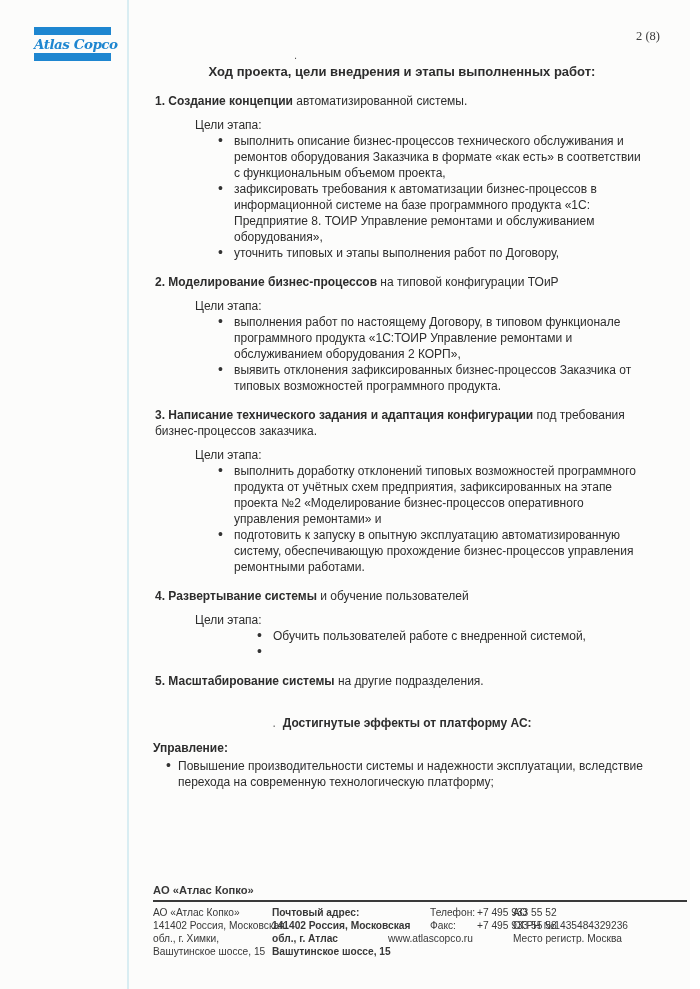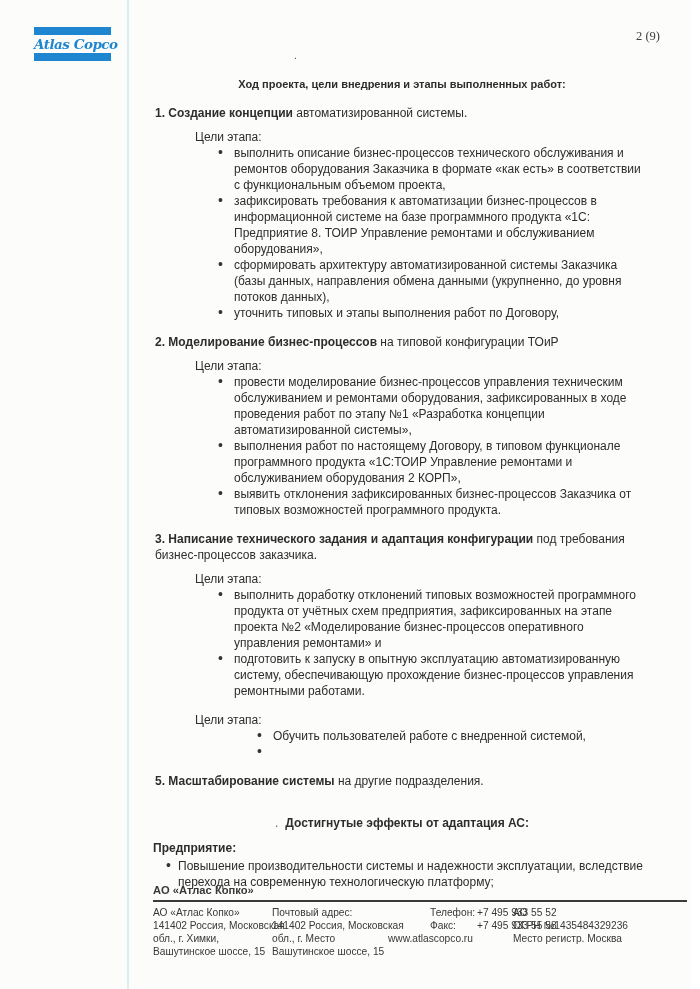--- a/index.html
+++ b/index.html
@@ -27,21 +27,21 @@
     color:var(--logo-blue);letter-spacing:-0.5px;margin:1px 0 1px 0;white-space:nowrap;
   }
   .page-number{
     position:absolute;top:28px;right:30px;
     font-family:"Liberation Serif",serif;font-size:12.5px;color:#3c3c3c;
   }
   .speck{position:absolute;font-size:11px;color:#555;line-height:6px;}
   .speck-title{left:294px;top:52px;}
   
   .content{position:absolute;left:155px;top:64px;width:494px;}
-  .doc-title{font-size:11px;font-weight:bold;text-align:center;margin:12px;line-height:16px;}
+  .doc-title{font-size:13px;font-weight:bold;text-align:center;margin:0;line-height:16px;}
   .sec{margin-top:13px;}
   .sec-h{margin:0;line-height:16px;}
   .b{font-weight:bold;}
   .goals{margin:8px 0 0 40px;line-height:16px;}
   ul.bullets{margin:0;padding:0 0 0 79px;list-style:none;}
   ul.bullets li{position:relative;line-height:16px;min-height:16px;}
   ul.bullets li::before{content:"\2022";position:absolute;left:-16px;top:-1px;font-size:14px;color:#333;}
   ul.bullets.indent-more{padding-left:118px;}
   
   .effects{margin-top:26px;}
@@ -51,109 +51,108 @@
   ul.tech{margin:2px 0 0 0;padding:0 0 0 23px;list-style:none;}
   ul.tech li{position:relative;line-height:16px;}
   ul.tech li::before{content:"\2022";position:absolute;left:-12px;top:-1px;font-size:14px;color:#333;}
   
   .footer{position:absolute;left:153px;top:884px;width:534px;font-size:10.2px;line-height:13px;color:#383838;}
   .footer-title{font-weight:bold;font-size:11.2px;margin:0;line-height:13px;}
   .footer-rule{border:none;border-top:2.5px solid var(--footer-line);margin:3px 0 0 0;}
   .footer-cols{position:relative;margin-top:4px;height:56px;}
   .fcol{position:absolute;top:0;white-space:nowrap;}
   .fcol1{left:0;}
-  .fcol2{left:119px;}
+  .fcol2{left:119px;font-weight:bold;}
   .fcol3{left:235px;}
   .fcol4{left:360px;}
   .frow{display:flex;margin-left:42px;}
   .flab{width:47px;flex-shrink:0;}
 </style>
 </head>
 <body>
 
 <div class="page">
   <div class="scan-line"></div>
 
   <div class="logo">
     <div class="logo-bar"></div>
     <div class="logo-text">Atlas Copco</div>
     <div class="logo-bar"></div>
   </div>
 
-  <div class="page-number">2 (9)</div>
+  <div class="page-number">2 (8)</div>
   <div class="speck speck-title">.</div>
 
   <div class="content">
     <h1 class="doc-title">Ход проекта, цели внедрения и этапы выполненных работ:</h1>
 
     <section class="sec">
       <p class="sec-h"><span class="b">1. Создание концепции</span><span> автоматизированной системы.</span></p>
       <p class="goals">Цели этапа:</p>
       <ul class="bullets">
         <li>выполнить описание бизнес-процессов технического обслуживания и ремонтов оборудования Заказчика в формате «как есть» в соответствии с функциональным объемом проекта,</li>
         <li>зафиксировать требования к автоматизации бизнес-процессов в информационной системе на базе программного продукта «1С: Предприятие 8. ТОИР Управление ремонтами и обслуживанием оборудования»,</li>
-        <li>сформировать архитектуру автоматизированной системы Заказчика (базы данных, направления обмена данными (укрупненно, до уровня потоков данных),</li>
         <li>уточнить типовых и этапы выполнения работ по Договору,</li>
       </ul>
     </section>
 
     <section class="sec">
       <p class="sec-h"><span class="b">2. Моделирование бизнес-процессов</span><span> на типовой конфигурации ТОиР</span></p>
       <p class="goals">Цели этапа:</p>
       <ul class="bullets">
-        <li>провести моделирование бизнес-процессов управления техническим обслуживанием и ремонтами оборудования, зафиксированных в ходе проведения работ по этапу №1 «Разработка концепции автоматизированной системы»,</li>
         <li>выполнения работ по настоящему Договору, в типовом функционале программного продукта «1С:ТОИР Управление ремонтами и обслуживанием оборудования 2 КОРП»,</li>
         <li>выявить отклонения зафиксированных бизнес-процессов Заказчика от типовых возможностей программного продукта.</li>
       </ul>
     </section>
 
     <section class="sec">
       <p class="sec-h"><span class="b">3. Написание технического задания и адаптация конфигурации</span><span> под требования бизнес-процессов заказчика.</span></p>
       <p class="goals">Цели этапа:</p>
       <ul class="bullets">
         <li>выполнить доработку отклонений типовых возможностей программного продукта от учётных схем предприятия, зафиксированных на этапе проекта №2 «Моделирование бизнес-процессов оперативного управления ремонтами» и</li>
         <li>подготовить к запуску в опытную эксплуатацию автоматизированную систему, обеспечивающую прохождение бизнес-процессов управления ремонтными работами.</li>
       </ul>
     </section>
 
     <section class="sec">
+      <p class="sec-h"><span class="b">4. Развертывание системы</span><span> и обучение пользователей</span></p>
       <p class="goals">Цели этапа:</p>
       <ul class="bullets indent-more">
         <li>Обучить пользователей работе с внедренной системой,</li>
         <li></li>
       </ul>
     </section>
 
     <section class="sec">
       <p class="sec-h"><span class="b">5. Масштабирование системы</span><span> на другие подразделения.</span></p>
     </section>
 
     <section class="effects">
-      <p class="effects-h"><span class="stray-inline">.</span><span class="b">Достигнутые эффекты от адаптация АС:</span></p>
-      <p class="tech-h">Предприятие:</p>
+      <p class="effects-h"><span class="stray-inline">.</span><span class="b">Достигнутые эффекты от платформу АС:</span></p>
+      <p class="tech-h">Управление:</p>
       <ul class="tech">
         <li>Повышение производительности системы и надежности эксплуатации, вследствие перехода на современную технологическую платформу;</li>
       </ul>
     </section>
   </div>
 
   <footer class="footer">
     <p class="footer-title">АО «Атлас Копко»</p>
     <hr class="footer-rule">
     <div class="footer-cols">
       <div class="fcol fcol1">
         <div>АО «Атлас Копко»</div>
         <div>141402 Россия, Московская</div>
         <div>обл., г. Химки,</div>
         <div>Вашутинское шоссе, 15</div>
       </div>
       <div class="fcol fcol2">
         <div>Почтовый адрес:</div>
         <div>141402 Россия, Московская</div>
-        <div>обл., г. Место</div>
+        <div>обл., г. Атлас</div>
         <div>Вашутинское шоссе, 15</div>
       </div>
       <div class="fcol fcol3">
         <div class="frow">
           <span class="flab">Телефон:</span>
           <span>+7 495 933 55 52</span>
         </div>
         <div class="frow">
           <span class="flab">Факс:</span>
           <span>+7 495 933 55 58</span>

